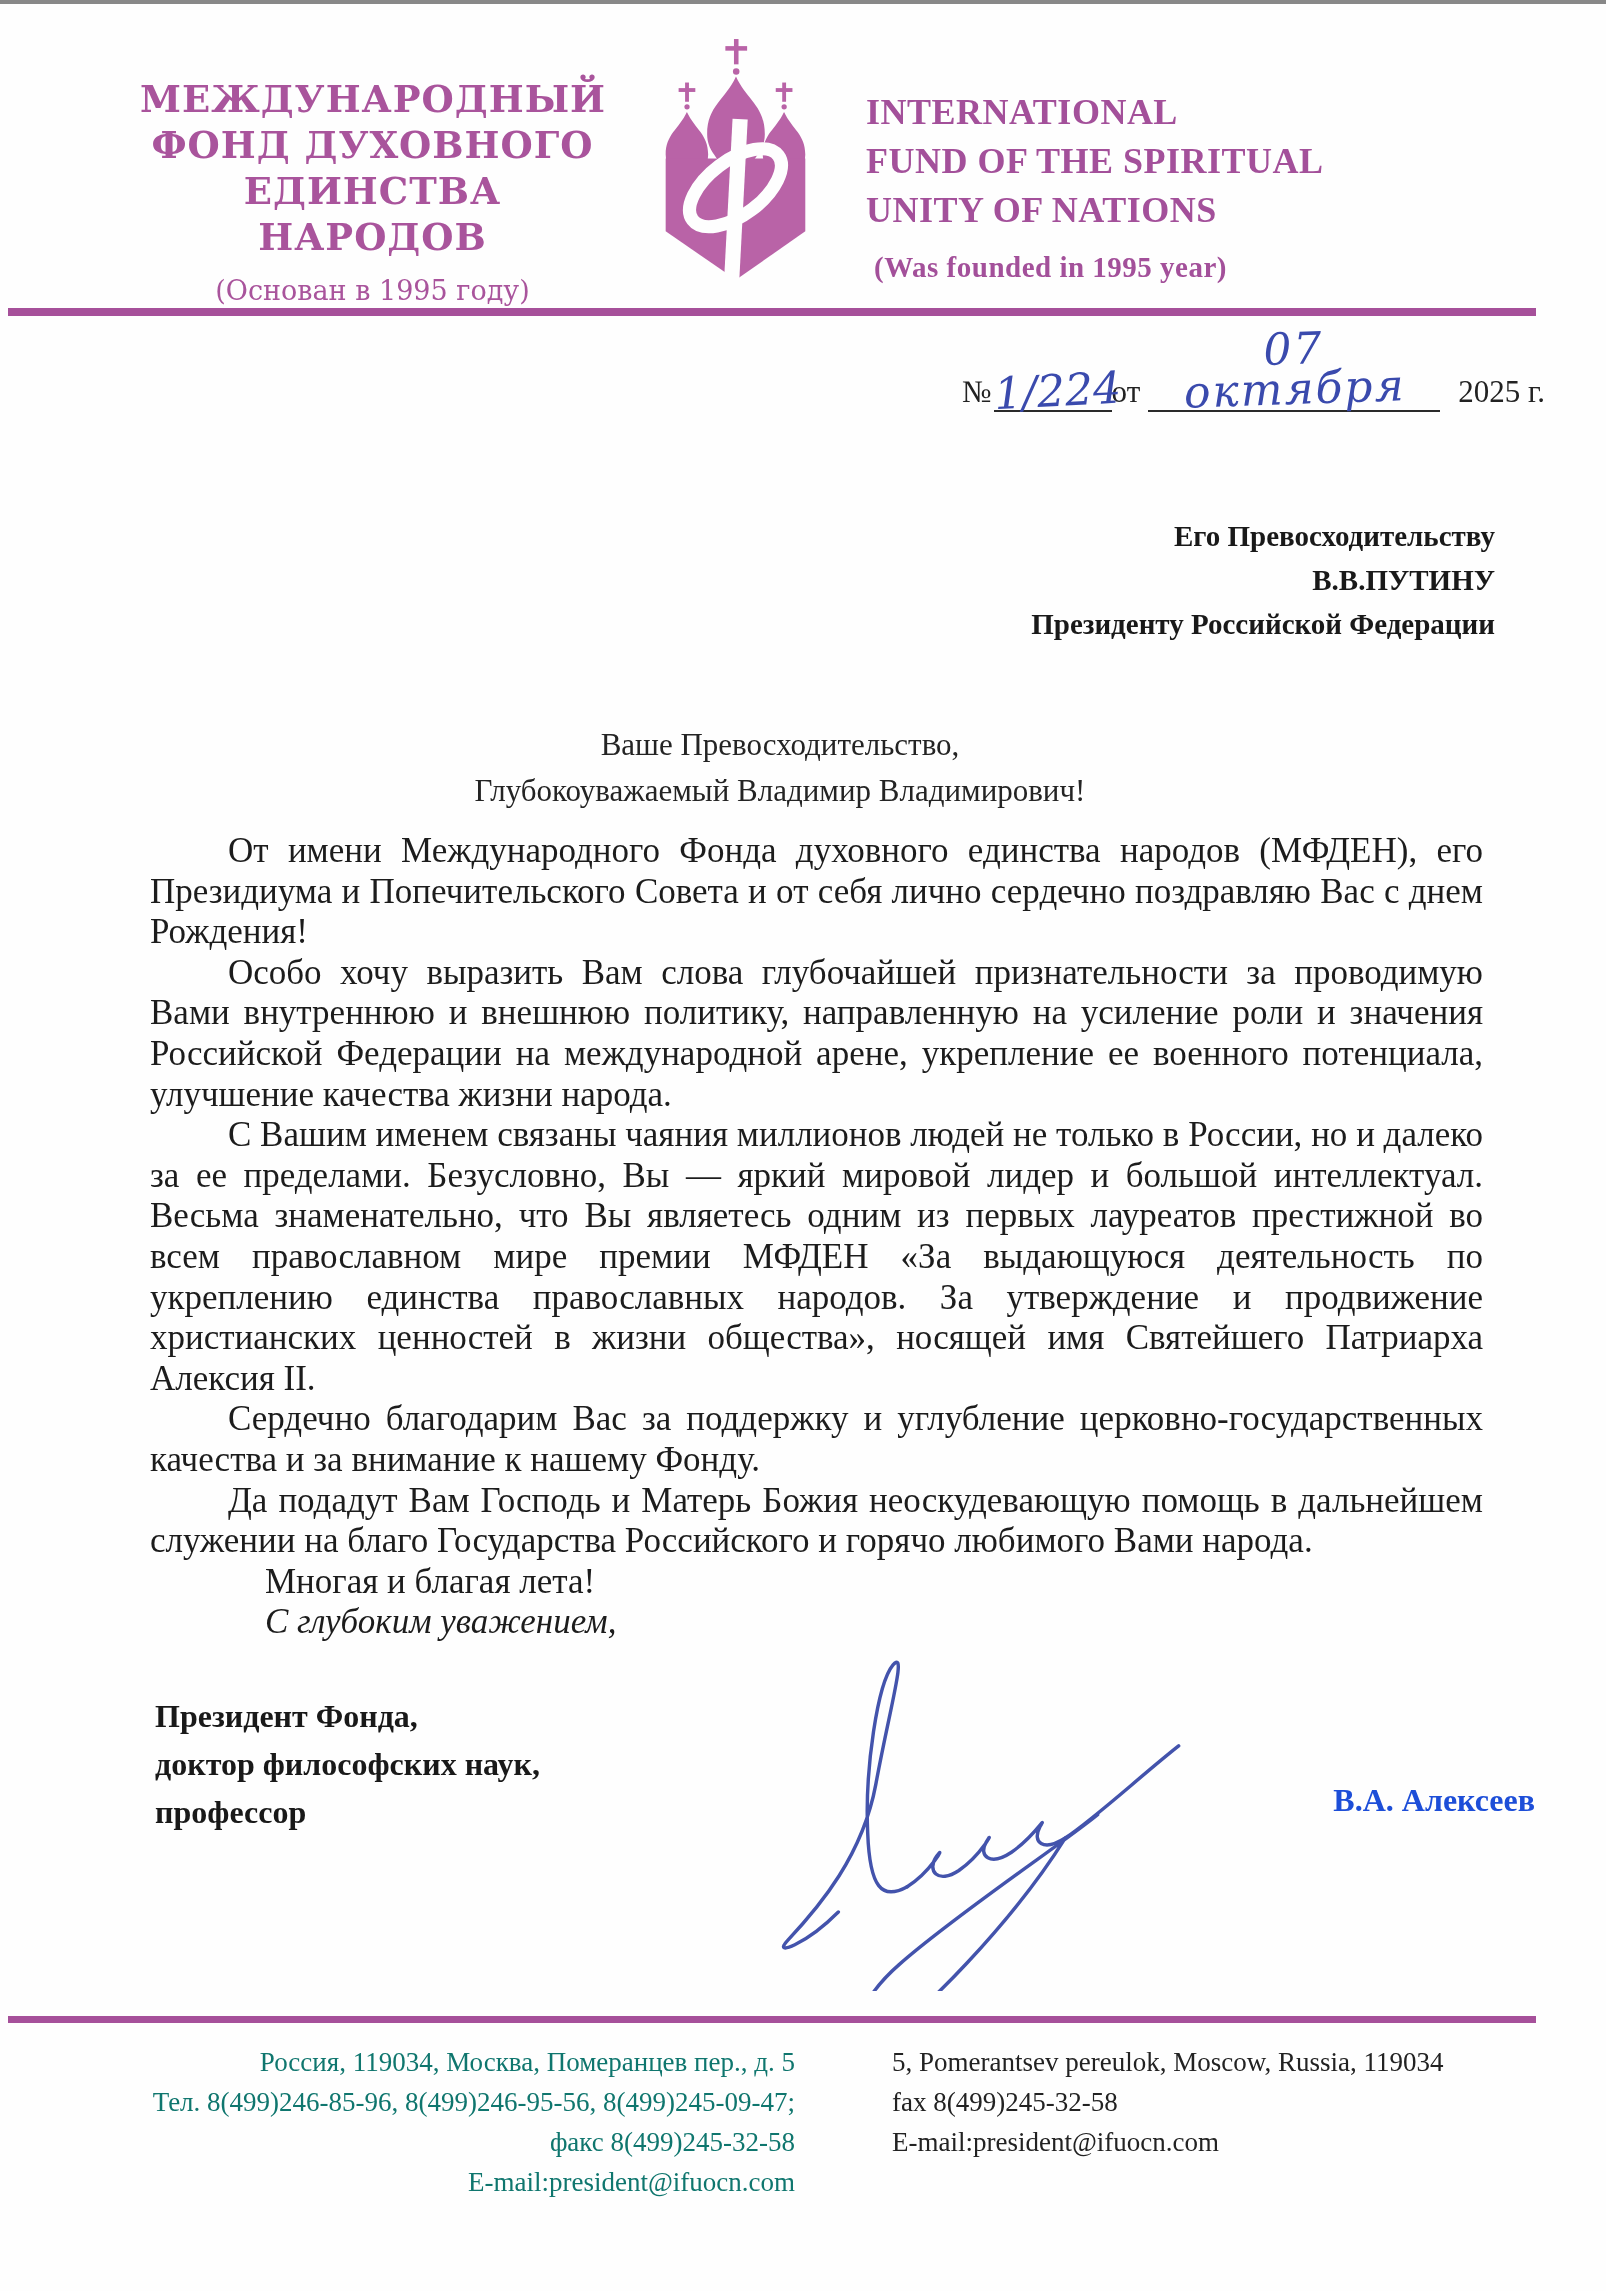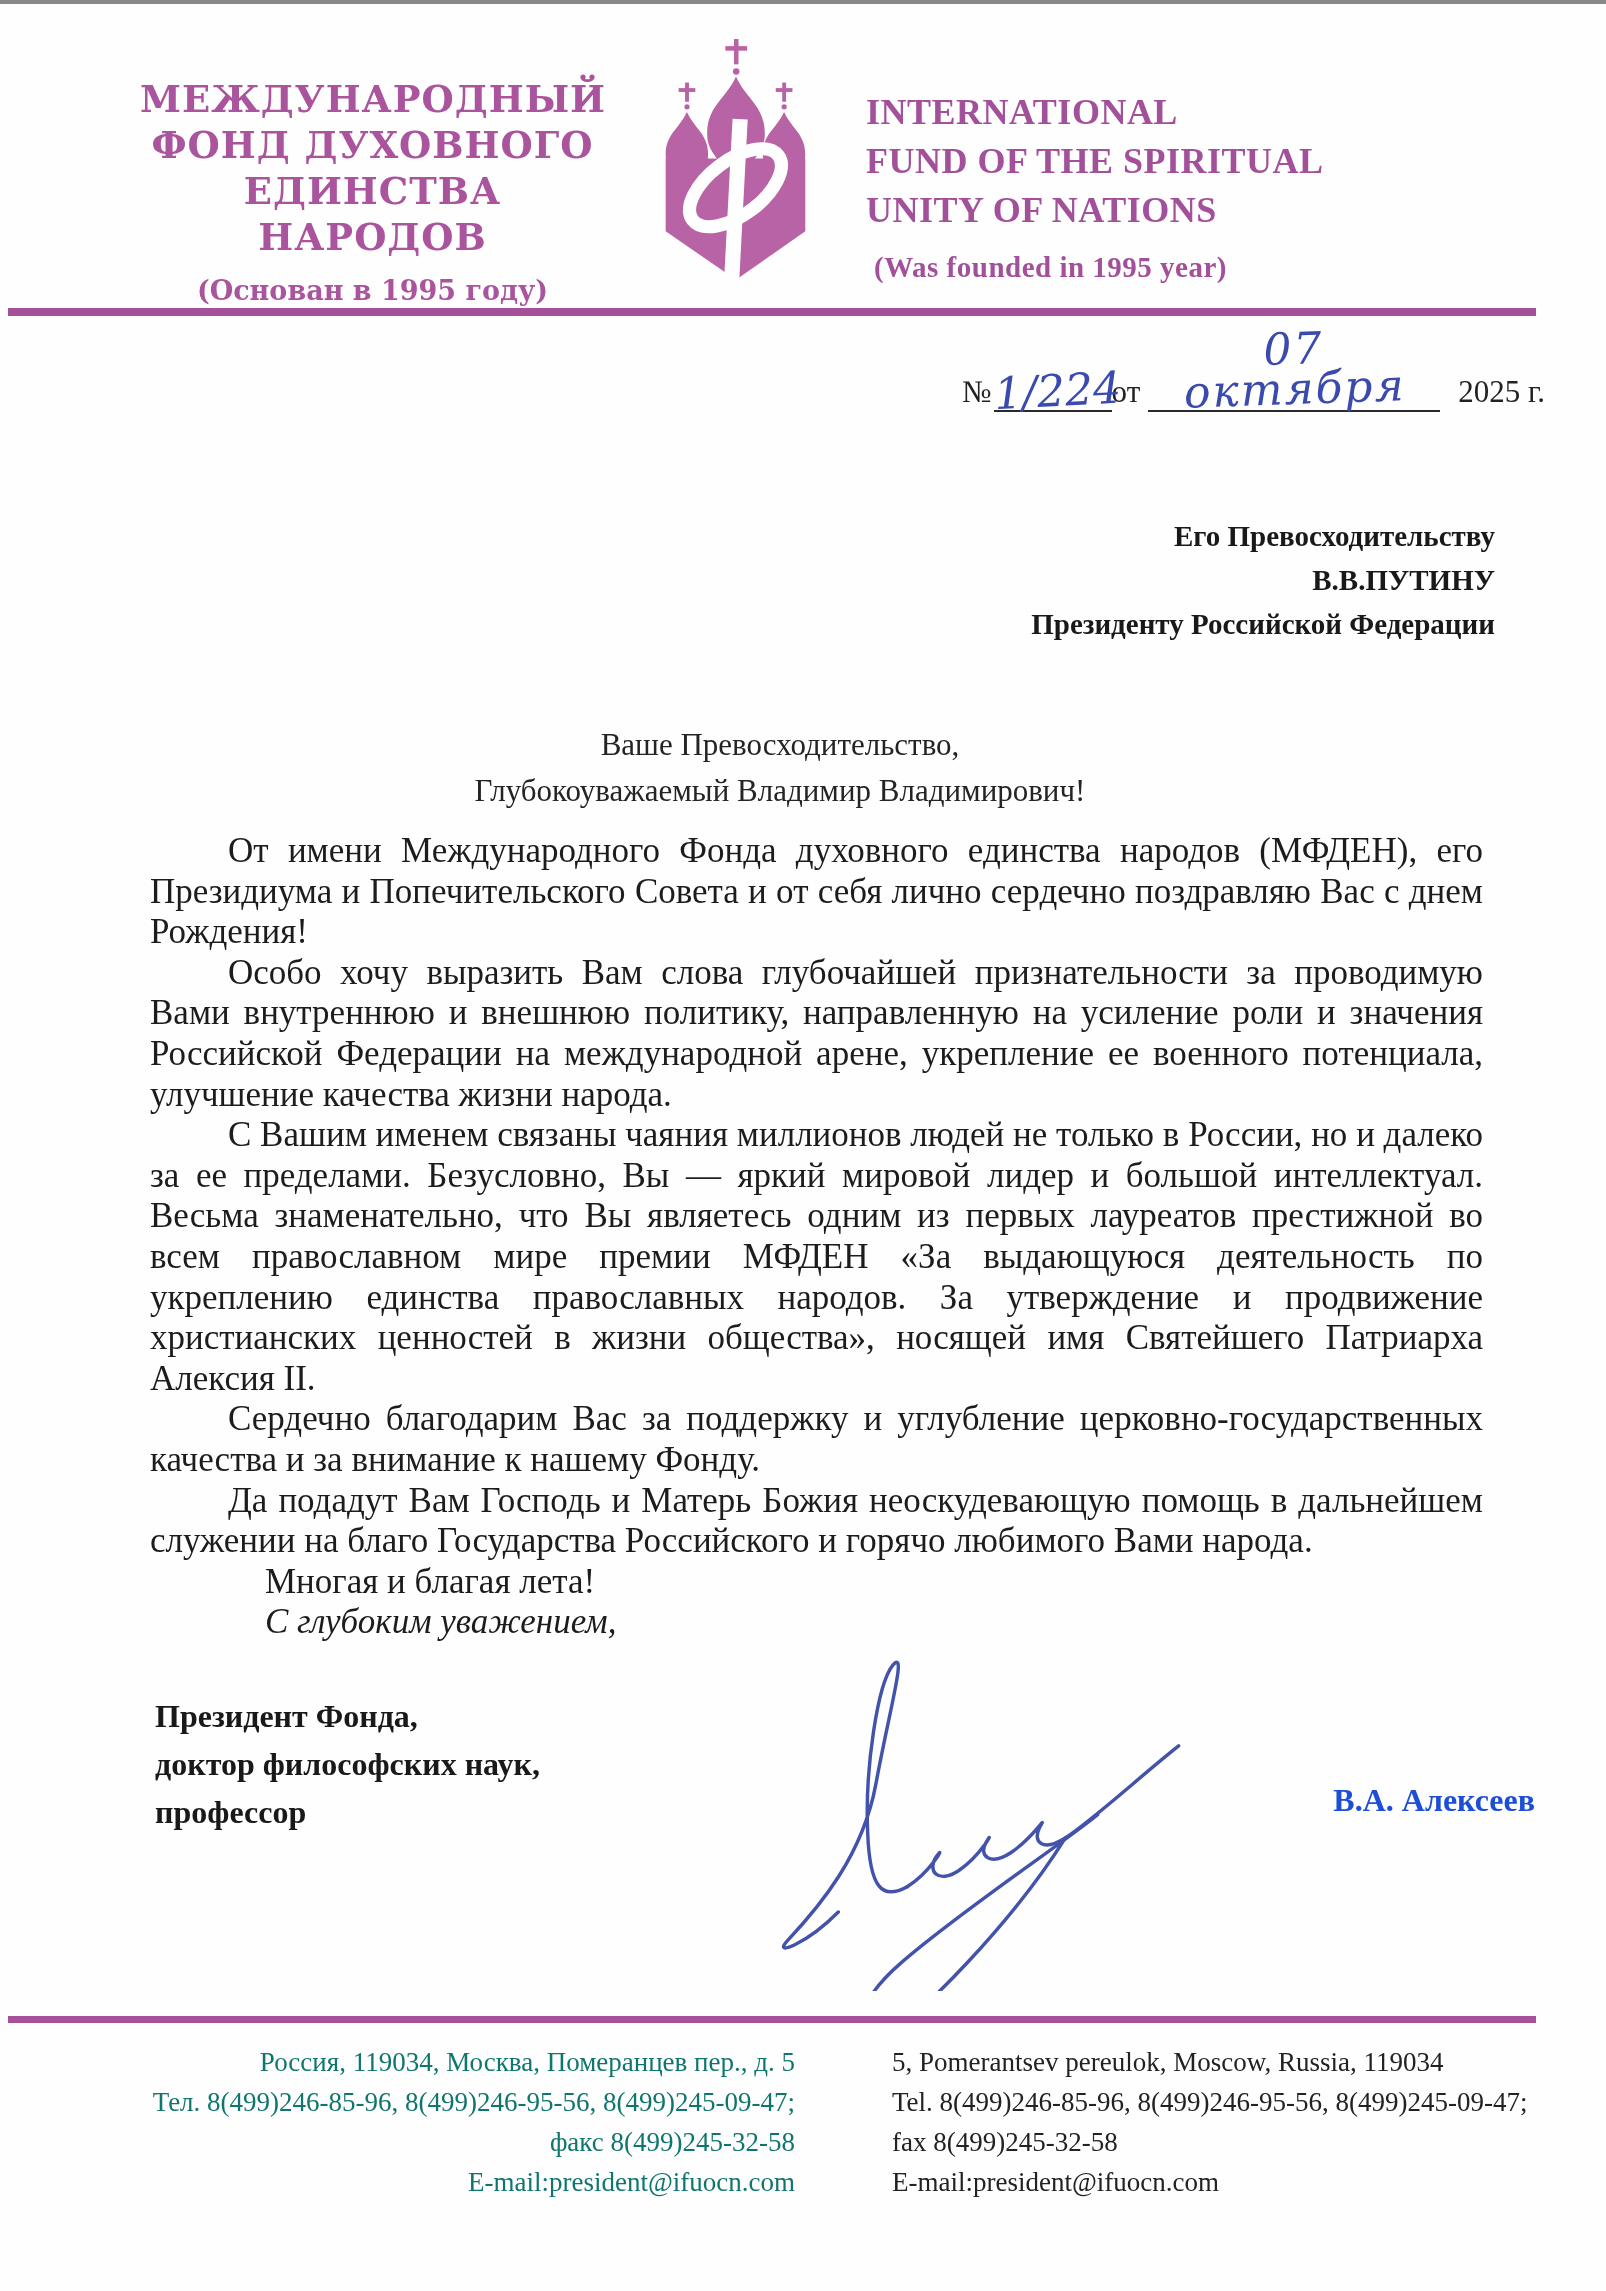--- a/index.html
+++ b/index.html
@@ -8,21 +8,21 @@
     background:#fefefe; overflow:hidden;
     font-family:"Liberation Serif", serif; color:#1f1f1f;
   }
   
   .org-ru {
     position:absolute; left:140px; top:72px; width:465px;
     text-align:center; color:#a9549c;
     font-family:"DejaVu Serif", serif; font-weight:bold;
     font-size:37px; line-height:46px; letter-spacing:1px;
   }
-  .org-ru .founded { font-size:27px; font-weight:bold; margin-top:8px; letter-spacing:0; }
+  .org-ru .founded { font-size:27px; font-weight:normal; margin-top:8px; letter-spacing:0; }
   .logo { position:absolute; left:628px; top:32px; }
   .org-en {
     position:absolute; left:866px; top:84px; width:560px;
     color:#a3509a; font-weight:bold; font-size:36px; line-height:49px;
     letter-spacing:0.5px;
   }
   .org-en .founded { font-size:29px; margin-top:8px; padding-left:8px; }
   .rule-top { position:absolute; left:8px; top:304px; width:1528px; height:8px; background:#a6509a; }
   
   .ref-line {
@@ -183,18 +183,17 @@
 
   <div class="footer-ru">
     <div>Россия, 119034, Москва, Померанцев пер., д. 5</div>
     <div>Тел. 8(499)246-85-96, 8(499)246-95-56, 8(499)245-09-47;</div>
     <div>факс 8(499)245-32-58</div>
     <div>E-mail:president@ifuocn.com</div>
   </div>
 
   <div class="footer-en">
     <div>5, Pomerantsev pereulok, Moscow, Russia, 119034</div>
-    <div>Tel. 8(499)246-85-96, 8(499)246-95-56, 8(499)245-09-47;</div>
     <div>fax 8(499)245-32-58</div>
     <div>E-mail:president@ifuocn.com</div>
   </div>
 
 </div>
 
 </body></html>

